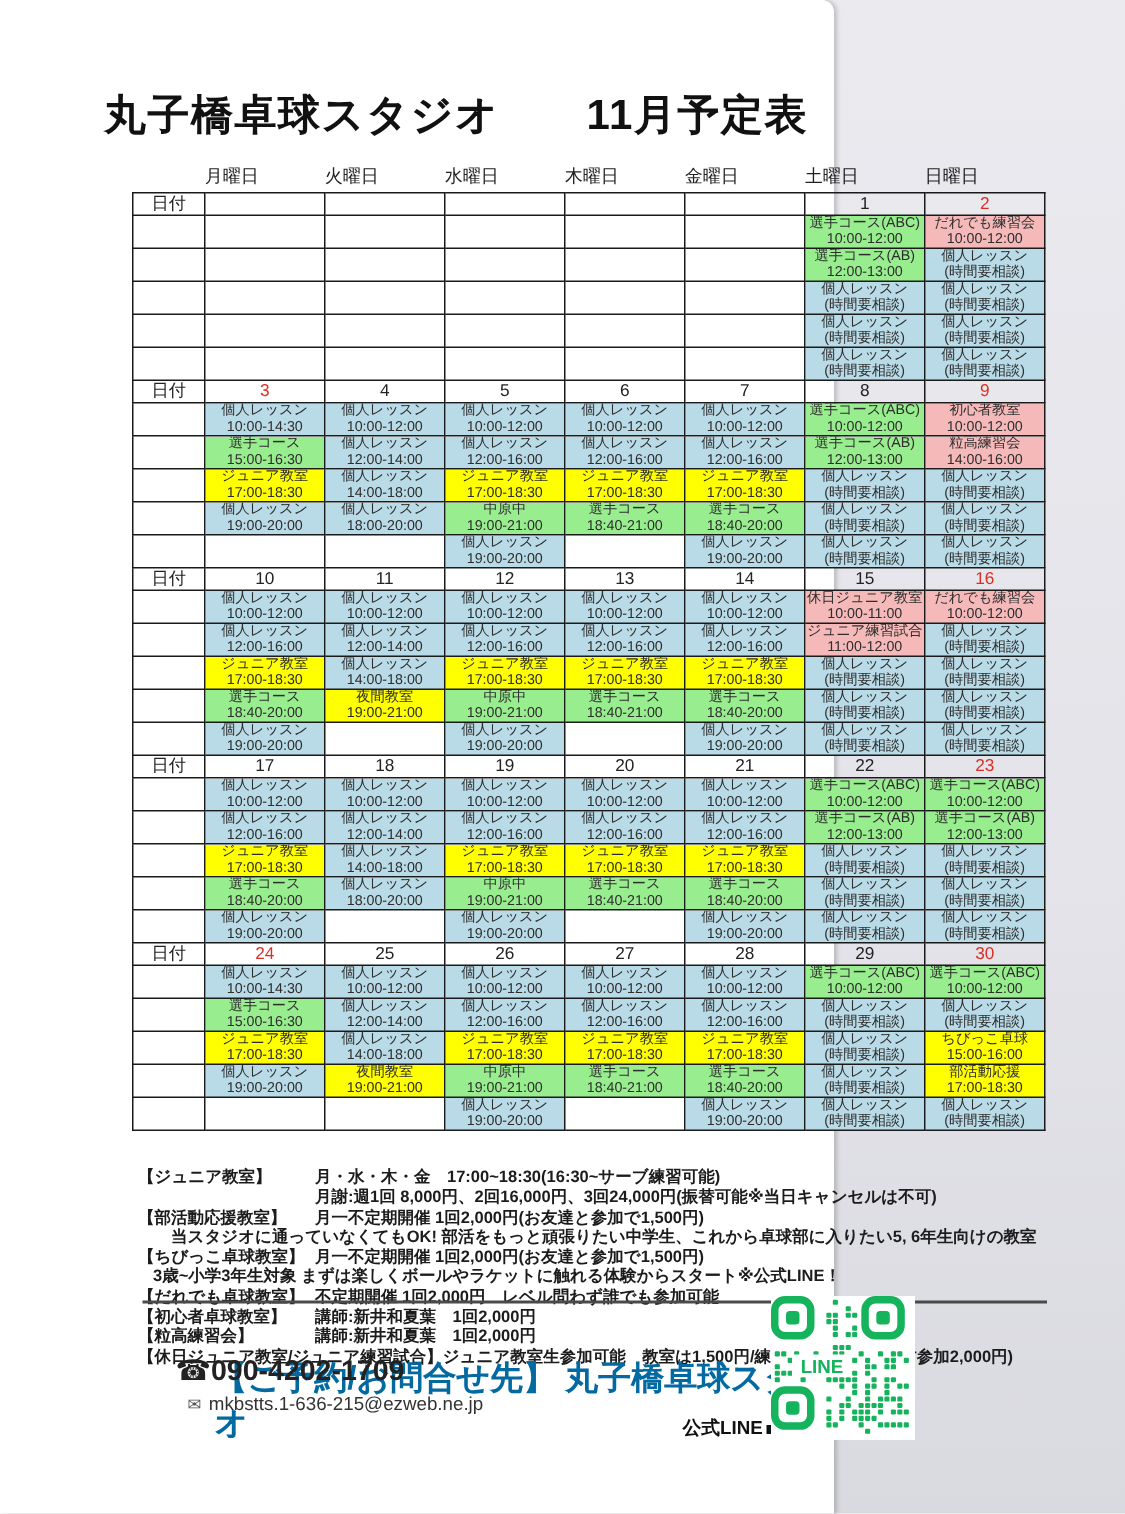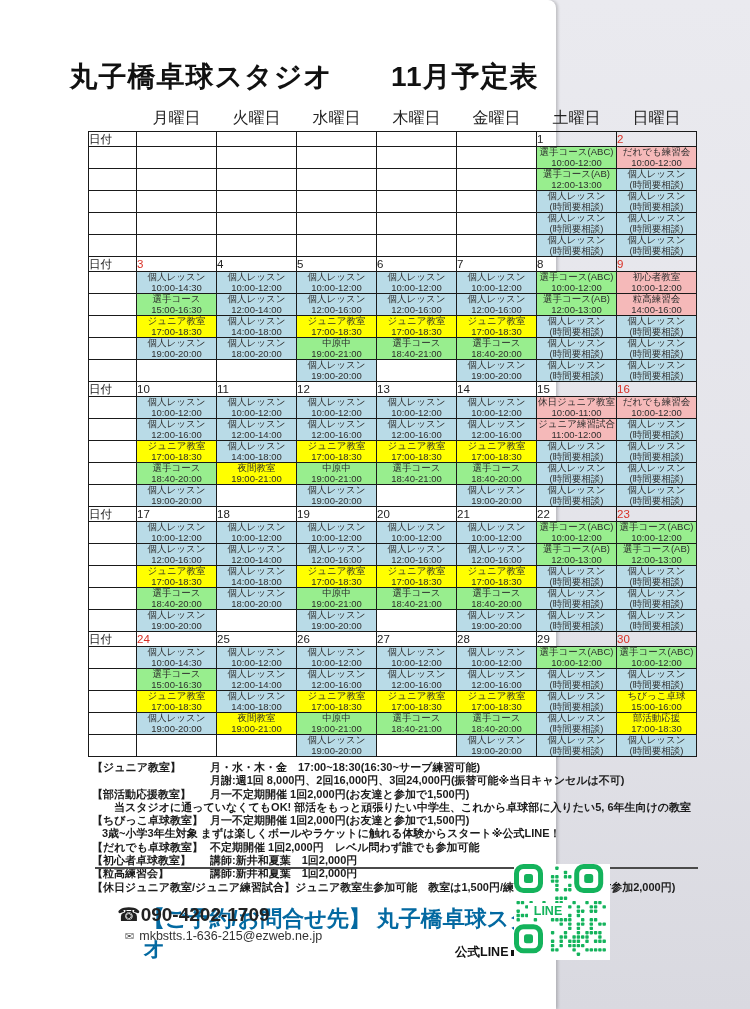--- a/index.html
+++ b/index.html
@@ -12,32 +12,32 @@
     position:absolute;left:0;top:0;width:556px;height:1009px;background:#ffffff;
     border-radius:0 8px 0 0;box-shadow:2px 0 3px rgba(0,0,0,0.18);
   }
   .title{
     padding:58px 0 12px 52px;text-align:center;
     font-size:28px;font-weight:bold;color:#111;letter-spacing:1px;white-space:pre;
   }
   
   table.sched{border-collapse:collapse;table-layout:fixed;margin-left:88px;width:608px;}
   table.sched td{padding:0;overflow:hidden;}
-  tr.hdr td{border:none;height:18px;font-size:16px;color:#222;text-align:center;vertical-align:bottom;padding-bottom:2px;}
-  tr.date td{border:1px solid #1a1a1a;height:14px;font-size:11.5px;line-height:14px;color:#222;}
+  tr.hdr td{border:none;height:18px;font-size:12px;color:#222;text-align:left;vertical-align:bottom;padding-bottom:2px;}
+  tr.date td{border:1px solid #1a1a1a;height:14px;font-size:11.5px;line-height:14px;text-align:center;color:#222;}
   tr.date td.red{color:var(--holiday-red);}
   tr.slot td{border:1px solid #1a1a1a;height:21px;text-align:center;vertical-align:middle;}
   tr.slot td .t1,tr.slot td .t2{font-size:9.5px;line-height:10.2px;color:#2e2e2e;white-space:nowrap;}
   td.cb{background:var(--lesson-blue);}
   td.cg{background:var(--course-green);}
   td.cy{background:var(--junior-yellow);}
   td.cp{background:var(--event-pink);}
   td.cw{background:#ffffff;}
   
-  .notes{margin:4px 0 0 92px;font-size:11px;font-weight:bold;color:#1c1c1c;}
+  .notes{margin:25px 0 0 92px;font-size:11px;font-weight:bold;color:#1c1c1c;}
   .note-line{line-height:13.3px;white-space:nowrap;}
   .note-line .nh{display:inline-block;min-width:118px;}
   .note-line.ind-body{padding-left:118px;}
   .note-line.ind-sm{padding-left:10px;}
   .note-line.ind-md{padding-left:22px;}
   
   .sep{position:absolute;left:95px;top:867px;width:603px;border-top:2px solid #4a4a4a;}
   .contact-line{position:absolute;left:143px;top:904px;font-size:22px;font-weight:bold;color:#0369a1;}
   .phone-line{position:absolute;left:117px;top:903px;font-size:19px;font-weight:bold;color:#222;}
   .email-line{position:absolute;left:125px;top:929px;font-size:12.5px;color:#333;}

